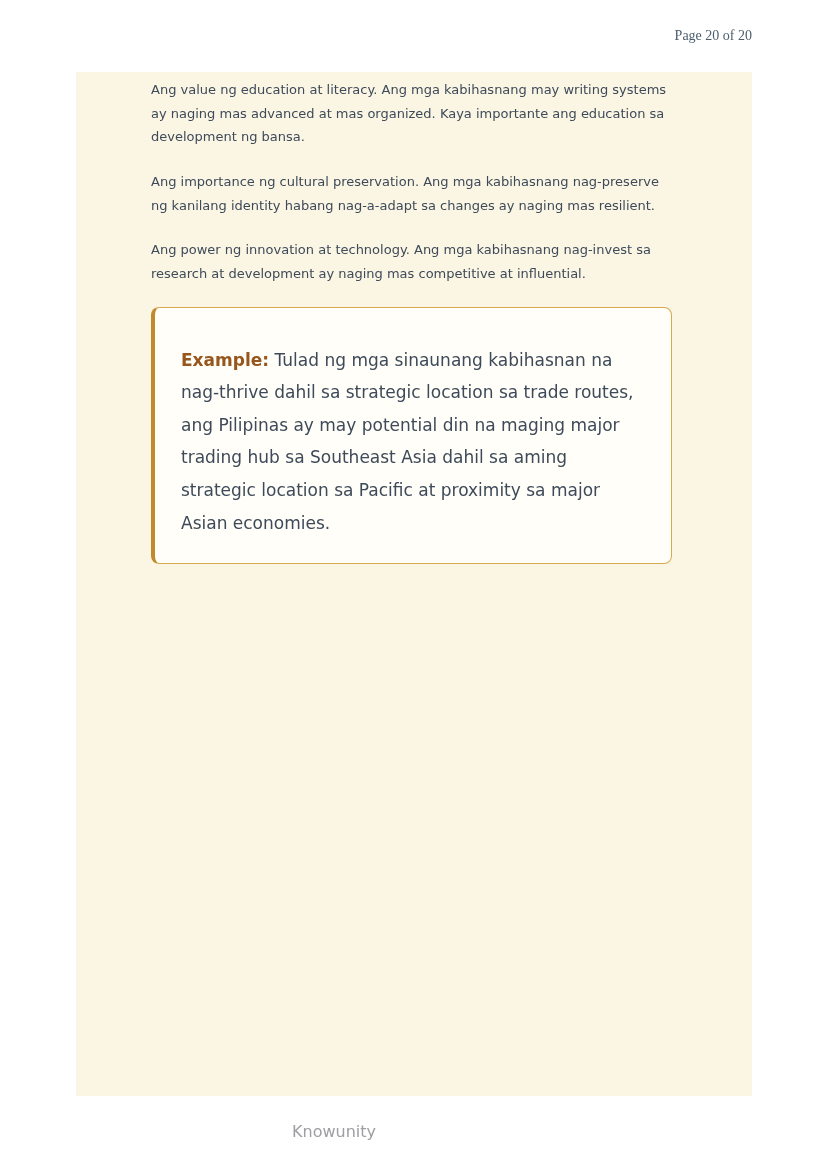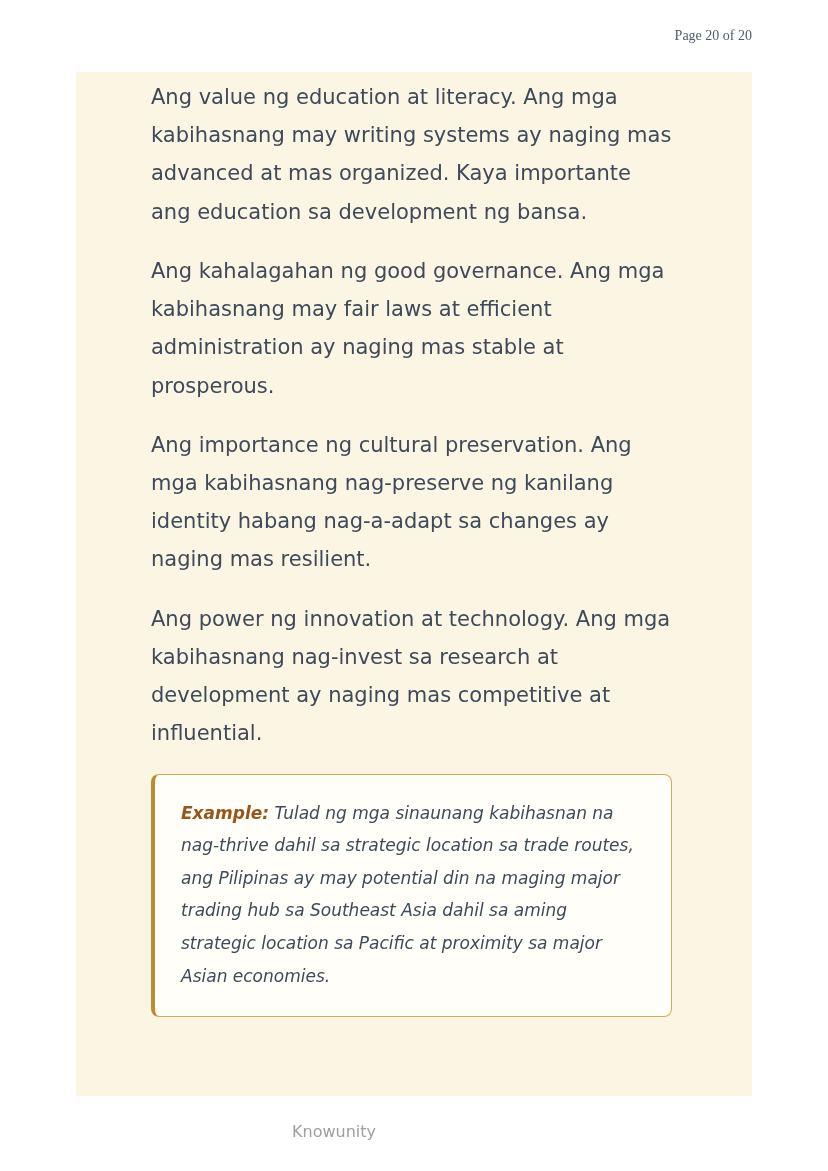--- a/index.html
+++ b/index.html
@@ -28,32 +28,31 @@
     position: absolute;
     top: 72px;
     left: 76px;
     width: 676px;
     height: 1024px;
     background: #fbf6e4;
     padding: 6px 80px 0 75px;
   }
   .para {
     margin: 0 0 21px 0;
-    font-size: 21px;
+    font-size: 13px;
     line-height: 1.82;
     color: #3e4a59;
   }
   .example-box {
     width: 100%;
     background: #fffef8;
     border: 1px solid #d9a94f;
     border-left: 4px solid #c08a2d;
     border-radius: 8px;
-    padding: 22px 28px 24px 26px;
-    font-style: italic;
+    padding: 36px 28px 24px 26px;
   }
   .example-text {
     margin: 0;
     font-size: 17px;
     line-height: 1.92;
     color: #3e4a59;
   }
   .example-label {
     font-weight: bold;
     color: #96561c;
@@ -72,21 +71,20 @@
 <body>
 
 <div class="page">
 
   <div class="page-indicator">Page 20 of 20</div>
 
   <div class="content-panel">
 
     <p class="para">Ang value ng education at literacy. Ang mga kabihasnang may writing systems ay naging mas advanced at mas organized. Kaya importante ang education sa development ng bansa.</p>
 
-    <p class="para">Ang kahalagahan ng good governance. Ang mga kabihasnang may fair laws at efficient administration ay naging mas stable at prosperous.</p>
 
     <p class="para">Ang importance ng cultural preservation. Ang mga kabihasnang nag-preserve ng kanilang identity habang nag-a-adapt sa changes ay naging mas resilient.</p>
 
     <p class="para">Ang power ng innovation at technology. Ang mga kabihasnang nag-invest sa research at development ay naging mas competitive at influential.</p>
 
     <div class="example-box">
       <p class="example-text">
         <span class="example-label">Example:</span>
         <span>Tulad ng mga sinaunang kabihasnan na nag-thrive dahil sa strategic location sa trade routes, ang Pilipinas ay may potential din na maging major trading hub sa Southeast Asia dahil sa aming strategic location sa Pacific at proximity sa major Asian economies.</span>
       </p>

